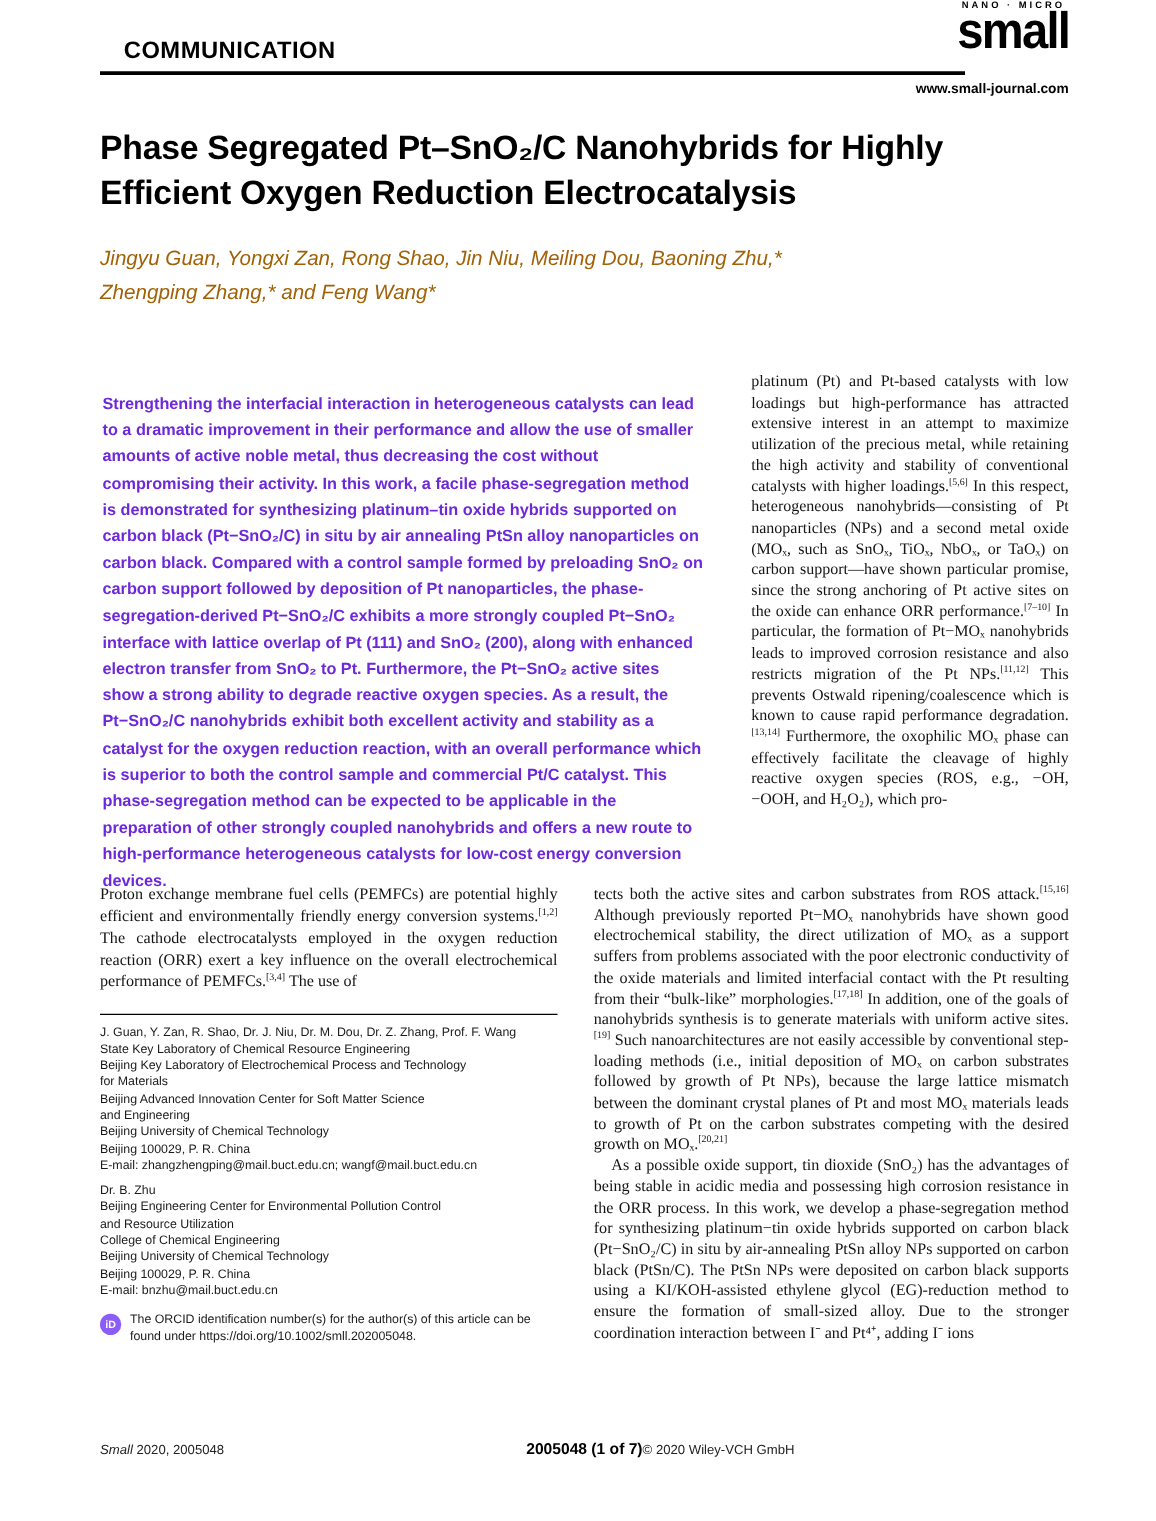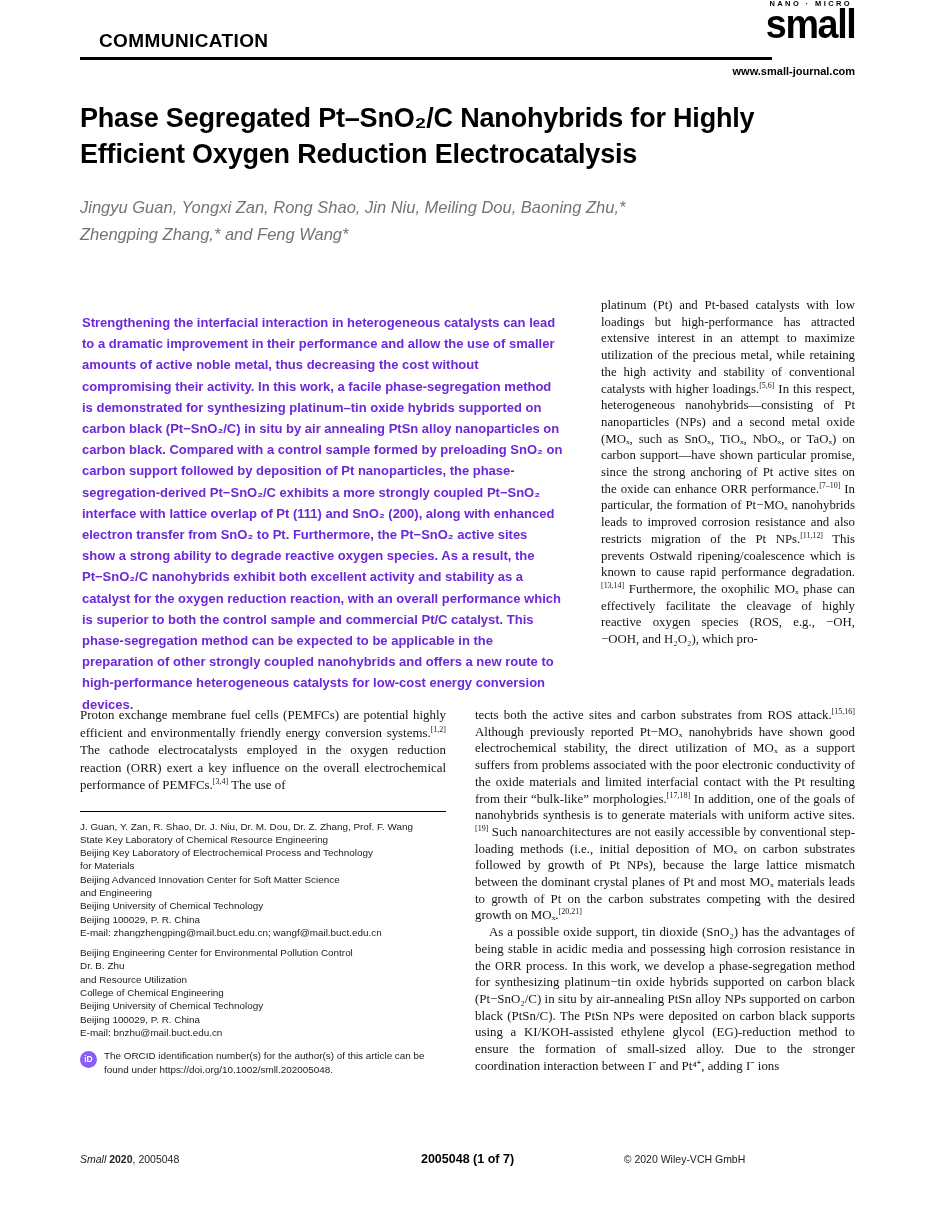--- a/index.html
+++ b/index.html
@@ -8,21 +8,21 @@
   
   .section-label{position:absolute;left:80px;top:31px;font:800 19px/1 "Liberation Sans",sans-serif;letter-spacing:.4px;color:#000;margin-left:19px;}
   .header-rule{position:absolute;left:80px;top:57px;width:692px;height:2.5px;background:#000;}
   .logo{position:absolute;right:70px;top:0;text-align:right;}
   .logo-top{display:block;font:700 7.5px/1 "Liberation Sans",sans-serif;letter-spacing:2.4px;color:#000;margin-right:3px;}
   .logo-word{display:block;font:700 41px/0.82 "Liberation Sans",sans-serif;letter-spacing:-1.5px;color:#000;transform:scaleX(.92);transform-origin:right;}
   .website{position:absolute;right:70px;top:66px;font:700 11px/1 "Liberation Sans",sans-serif;color:#000;}
 
   
   .title{position:absolute;left:80px;top:100px;width:720px;font:700 27px/36px "Liberation Sans",sans-serif;letter-spacing:-.2px;color:#000;}
-  .authors{position:absolute;left:80px;top:194px;width:720px;font:italic 16.5px/27px "Liberation Sans",sans-serif;color:#737373;}
+  .authors{position:absolute;left:80px;top:194px;width:720px;font:italic 16.5px/27px "Liberation Sans",sans-serif;color:#a16207;}
 
   
   .abstract-box{position:absolute;left:62px;top:295px;width:522px;height:387px;box-sizing:border-box;
     padding:17px 20px 0 20px;font:700 13px/21.2px "Liberation Sans",sans-serif;color:#6d28d9;text-align:left;}
   .col-narrow{position:absolute;left:601px;top:297px;width:254px;height:417px;overflow:hidden;
     font:12.8px/16.7px "Liberation Serif",serif;text-align:justify;color:#141414;}
 
   
   .col-left{position:absolute;left:80px;top:707px;width:366px;}
   .col-right{position:absolute;left:475px;top:707px;width:380px;font:12.9px/16.7px "Liberation Serif",serif;text-align:justify;color:#141414;}
@@ -39,23 +39,23 @@
   .orcid-row{display:flex;gap:7px;margin-top:10px;align-items:flex-start;}
   .orcid-icon{flex:none;width:17px;height:17px;margin-top:2px;border-radius:50%;background:#8b5cf6;color:#fff;
     font:700 8.5px/17px "Liberation Sans",sans-serif;text-align:center;}
   .orcid-note{font:9.9px/13.3px "Liberation Sans",sans-serif;color:#1a1a1a;}
   .doi{margin-top:16px;font:700 12.5px/1 "Liberation Sans",sans-serif;color:#000;}
 
   
   .footer{position:absolute;left:80px;top:1152px;width:775px;display:flex;align-items:baseline;}
   .footer-left{flex:1;font:10.5px/1.2 "Liberation Sans",sans-serif;color:#222;text-align:left;}
   .footer-left .j{font-style:italic;}
-  .footer-left .y{font-weight:700;}
+  .footer-left .y{font-weight:400;}
   .footer-center{flex:none;font:700 12.5px/1.2 "Liberation Sans",sans-serif;color:#000;text-align:center;}
-  .footer-right{flex:1;font:10.5px/1.2 "Liberation Sans",sans-serif;color:#222;text-align:center;}
+  .footer-right{flex:1;font:10.5px/1.2 "Liberation Sans",sans-serif;color:#222;text-align:left;}
 </style>
 </head>
 <body>
 
 <div class="page">
 
   <div class="section-label">COMMUNICATION</div>
   <div class="header-rule"></div>
   <div class="logo">
     <span class="logo-top">NANO · MICRO</span>
@@ -84,22 +84,22 @@
       <div>State Key Laboratory of Chemical Resource Engineering</div>
       <div>Beijing Key Laboratory of Electrochemical Process and Technology</div>
       <div>for Materials</div>
       <div>Beijing Advanced Innovation Center for Soft Matter Science</div>
       <div>and Engineering</div>
       <div>Beijing University of Chemical Technology</div>
       <div>Beijing 100029, P. R. China</div>
       <div>E-mail: zhangzhengping@mail.buct.edu.cn; wangf@mail.buct.edu.cn</div>
     </div>
     <div class="affil">
+      <div>Dr. B. Zhu</div>
       <div>Beijing Engineering Center for Environmental Pollution Control</div>
-      <div>Dr. B. Zhu</div>
       <div>and Resource Utilization</div>
       <div>College of Chemical Engineering</div>
       <div>Beijing University of Chemical Technology</div>
       <div>Beijing 100029, P. R. China</div>
       <div>E-mail: bnzhu@mail.buct.edu.cn</div>
     </div>
     <div class="orcid-row">
       <div class="orcid-icon">iD</div>
       <div class="orcid-note">The ORCID identification number(s) for the author(s) of this article can be found under https://doi.org/10.1002/smll.202005048.</div>
     </div>

